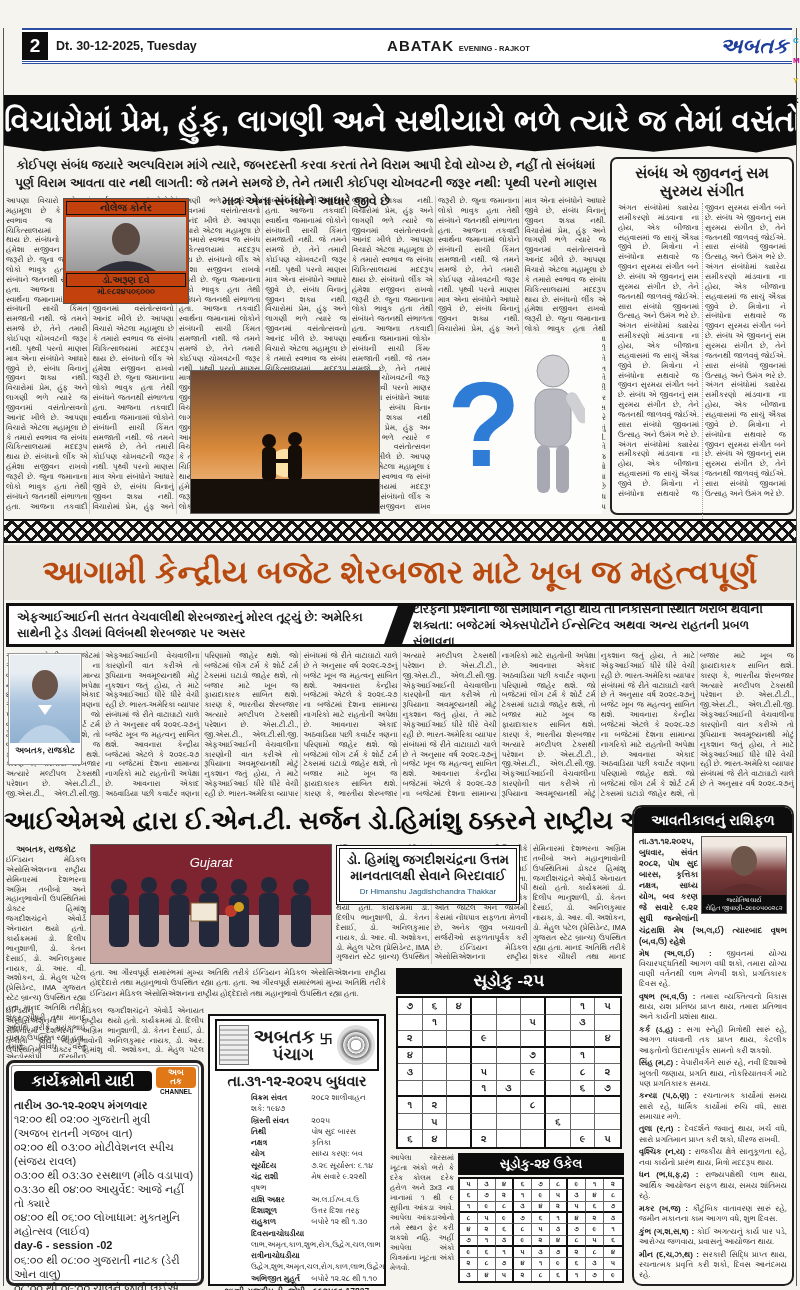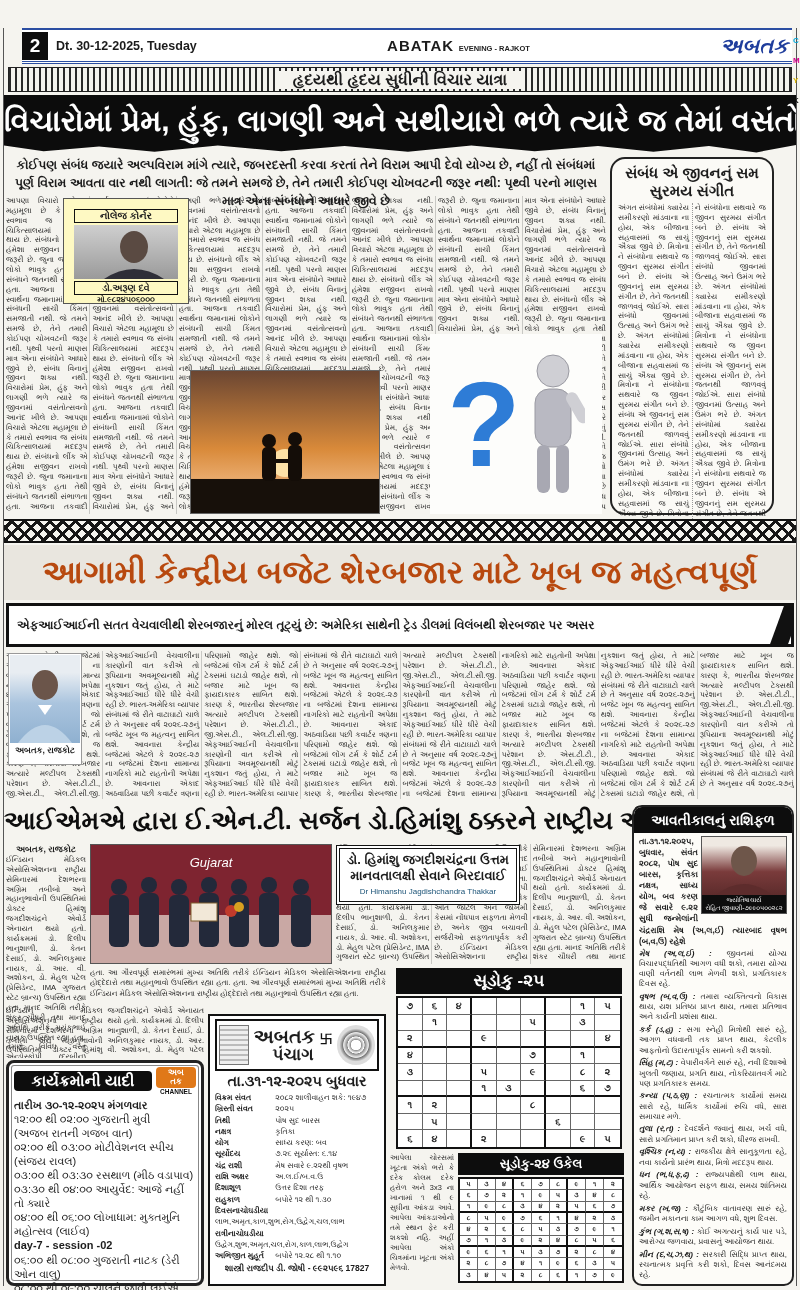--- a/index.html
+++ b/index.html
@@ -15,27 +15,27 @@
   #mast .sm{font-size:7.5px;font-weight:bold;color:#222;}
   #nlogo{color:#1f3d9c;font-weight:800;font-size:21px;font-style:italic;padding-right:4px;}
   .regmark{position:absolute;right:0;width:7px;height:10px;font-size:8px;font-weight:bold;line-height:10px;}
   
   #banner{position:absolute;top:67px;left:8px;width:784px;height:25px;border:1px solid #222;display:flex;align-items:center;background:repeating-linear-gradient(90deg,#2a2a2a 0 2px,#f5f4ef 2px 6px);}
   #banner span{margin:0 auto;background:#f5f4ef;padding:0 14px;font-weight:800;font-size:16px;white-space:nowrap;}
   
   #h1bar{position:absolute;top:95px;left:4px;width:792px;height:58px;background:#0c0c0c;color:#fff;text-align:center;font-weight:800;font-size:30px;line-height:52px;white-space:nowrap;clip-path:polygon(0 0,100% 0,100% 86%,95% 99%,89% 88%,82% 98%,75% 88%,67% 97%,59% 87%,51% 98%,43% 88%,35% 97%,27% 87%,19% 98%,12% 89%,5% 97%,0 87%);}
   #subh1{position:absolute;top:156px;left:6px;width:600px;height:38px;font-weight:bold;font-size:12.5px;text-align:center;line-height:1.45;}
   
-  #sidebox{position:absolute;top:157px;left:610px;width:164px;height:358px;border:2px solid #222;border-radius:15px;background:#fbfaf6;padding:4px 6px;}
+  #sidebox{position:absolute;top:157px;left:610px;width:184px;height:358px;border:2px solid #222;border-radius:7px;background:#fbfaf6;padding:4px 6px;}
   #sidebox h3{margin:1px 0 3px;font-size:15px;text-align:center;}
   #sidebody{column-count:2;column-gap:6px;column-rule:1px dotted #999;font-size:7.6px;line-height:1.3;text-align:justify;height:318px;overflow:hidden;}
   
   #leadbody{position:absolute;top:196px;left:6px;width:600px;height:318px;column-count:7;column-gap:5px;column-rule:1px solid #c8c8c4;font-size:7.6px;line-height:1.3;text-align:justify;overflow:hidden;}
   
-  #kcorner{position:absolute;top:198px;left:63px;width:126px;height:106px;background:#fef9c3;border:1px solid #555;padding:10px;text-align:center;}
+  #kcorner{position:absolute;top:198px;left:63px;width:126px;height:106px;background:#c2410c;border:1px solid #555;padding:2px;text-align:center;}
   #kcorner .lab{border:1px solid #111;font-weight:800;font-size:10px;margin-bottom:2px;}
   #kphoto{height:54px;background:linear-gradient(#cfcfcf,#9a9a9a);position:relative;overflow:hidden;}
   #kphoto svg{position:absolute;left:0;top:0;}
   #kcorner .nm{border:1px solid #111;font-weight:800;font-size:9.5px;margin-top:2px;}
   #kcorner .ph{font-weight:bold;font-size:8px;}
   
   #sunset{position:absolute;top:370px;left:190px;width:190px;height:144px;border:1px solid #666;}
   
   #qfig{position:absolute;top:334px;left:430px;width:172px;height:180px;background:#fdfdfb;display:flex;align-items:center;justify-content:center;}
   #qmark{font-size:120px;font-weight:800;color:#2e7cd6;line-height:1;margin-right:2px;}
@@ -82,33 +82,33 @@
   
   #panch{position:absolute;top:1014px;left:208px;width:178px;height:272px;border:2px solid #111;background:#fff;padding:3px 5px;}
   #plogo{border:2px solid #111;display:flex;align-items:center;height:52px;padding:2px;}
   #plogo .ic1{width:30px;height:40px;border:1px solid #777;background:repeating-linear-gradient(#eee 0 3px,#bbb 3px 5px);}
   #plogo .mid{flex:1;text-align:center;font-weight:800;line-height:1;}
   #plogo .mid .l1{font-size:19px;}
   #plogo .mid .l2{font-size:17px;}
   #plogo .sw{color:#111;font-size:12px;}
   #plogo .ic2{width:38px;height:40px;border-radius:50%;background:radial-gradient(circle,#fff 18%,#999 20%,#fff 30%,#888 32%,#eee 45%,#777 48%,#ddd 60%);}
   #pdate{font-weight:800;font-size:14.5px;text-align:center;margin:2px 0;}
-  #prows{font-size:7.8px;line-height:1.45;}
+  #prows{font-size:7.8px;line-height:1.45;margin-left:36px;}
   #prows .lab{font-weight:800;display:inline-block;min-width:58px;}
   #pfoot{font-weight:800;font-size:8.5px;text-align:center;margin-top:2px;}
   
   #horo{position:absolute;top:805px;left:632px;width:162px;height:481px;border:2px solid #222;border-radius:10px;background:#fdfcf8;overflow:hidden;}
   #horoh{height:26px;font-size:14px;line-height:26px;border-radius:7px 7px 0 0;}
   #horobody{padding:3px 5px;}
   #horointro{font-weight:800;font-size:8.2px;line-height:1.35;text-align:justify;margin-bottom:2px;}
   #astro{float:right;width:86px;margin:0 0 2px 3px;border:1px solid #555;background:#fff;}
   #astro .img{height:58px;background:linear-gradient(#efe9e2 15%,#7a3b3b 60%,#5d2c2c);position:relative;overflow:hidden;}
   #astro .lab{background:#0d0d0d;color:#fff;font-size:6.3px;text-align:center;line-height:1.3;padding:1px 0;}
   .sign{font-size:7.8px;line-height:1.3;text-align:justify;margin-bottom:2.5px;}
-  .sign b{font-size:8px;font-style:italic;}
+  .sign b{font-size:8px;}
 </style>
 </head>
 <body>
 
 <div id="page">
   <div class="edge" style="left:3px;"></div>
   <div class="edge" style="left:796px;"></div>
   <div class="regmark" style="top:36px;color:#00a7d8;">C</div>
   <div class="regmark" style="top:56px;color:#d8008f;">M</div>
   <div class="regmark" style="top:76px;color:#d8b400;">Y</div>
@@ -117,23 +117,20 @@
   <div id="hdr">
     <div id="pgnum">2</div>
     <div id="hdate">Dt. 30-12-2025, Tuesday</div>
     <div id="mast">
       <span class="big">ABATAK</span>
       <span class="sm">EVENING - RAJKOT</span>
     </div>
     <div id="nlogo">અબતક</div>
   </div>
 
-  <div id="banner">
-    <span>હૃદયથી હૃદય સુધીની વિચાર યાત્રા</span>
-  </div>
 
   <div id="h1bar">વિચારોમાં પ્રેમ, હુંફ, લાગણી અને સથીયારો ભળે ત્યારે જ તેમાં વસંતોત્સવનો આનંદ ખીલે</div>
   <div id="subh1">કોઈપણ સંબંધ જયારે અલ્પવિરામ માંગે ત્યારે, જબરદસ્તી કરવા કરતાં તેને વિરામ આપી દેવો યોગ્ય છે, નહીં તો સંબંધમાં પૂર્ણ વિરામ આવતા વાર નથી લાગતી: જે તમને સમજે છે, તેને તમારી કોઈપણ ચોખવટની જરૂર નથી: પૃથ્વી પરનો માણસ માત્ર એના સંબંધોને આધારે જીવે છે</div>
 
   <div id="leadbody">આપણા વિચારો એટલા મહામૂલા છે કે તમારો સ્વભાવ જ સંબંધ ચિકિત્સાલયમાં મદદરૂપ થાય છે. સંબંધનો લીંક એ હંમેશા સજીવન રાખવો જરૂરી છે. જુના જમાનાના લોકો ભાવુક હતા તેથી સંબંધને જતનથી સંભાળતા હતા. આજના તકવાદી સ્વાર્થના જમાનામાં લોકોને સંબંધની સાચી કિંમત સમજાતી નથી. જે તમને સમજે છે, તેને તમારી કોઈપણ ચોખવટની જરૂર નથી. પૃથ્વી પરનો માણસ માત્ર એના સંબંધોને આધારે જીવે છે, સંબંધ વિનાનું જીવન શક્ય નથી. વિચારોમાં પ્રેમ, હુંફ અને લાગણી ભળે ત્યારે જ જીવનમાં વસંતોત્સવનો આનંદ ખીલે છે. આપણા વિચારો એટલા મહામૂલા છે કે તમારો સ્વભાવ જ સંબંધ ચિકિત્સાલયમાં મદદરૂપ થાય છે. સંબંધનો લીંક એ હંમેશા સજીવન રાખવો જરૂરી છે. જુના જમાનાના લોકો ભાવુક હતા તેથી સંબંધને જતનથી સંભાળતા હતા. આજના તકવાદી સ્વાર્થના જમાનામાં લોકોને સંબંધની સાચી કિંમત સમજાતી નથી. જે તમને સમજે છે, તેને તમારી કોઈપણ ચોખવટની જરૂર નથી. પૃથ્વી પરનો માણસ માત્ર એના સંબંધોને આધારે જીવે છે, સંબંધ વિનાનું જીવન શક્ય નથી. વિચારોમાં પ્રેમ, હુંફ અને લાગણી ભળે ત્યારે જ જીવનમાં વસંતોત્સવનો આનંદ ખીલે છે. આપણા વિચારો એટલા મહામૂલા છે કે તમારો સ્વભાવ જ સંબંધ ચિકિત્સાલયમાં મદદરૂપ થાય છે. સંબંધનો લીંક એ હંમેશા સજીવન રાખવો જરૂરી છે. જુના જમાનાના લોકો ભાવુક હતા તેથી સંબંધને જતનથી સંભાળતા હતા. આજના તકવાદી સ્વાર્થના જમાનામાં લોકોને સંબંધની સાચી કિંમત સમજાતી નથી. જે તમને સમજે છે, તેને તમારી કોઈપણ ચોખવટની જરૂર નથી. પૃથ્વી પરનો માણસ માત્ર એના સંબંધોને આધારે જીવે છે, સંબંધ વિનાનું જીવન શક્ય નથી. વિચારોમાં પ્રેમ, હુંફ અને લાગણી ભળે ત્યારે જ જીવનમાં વસંતોત્સવનો આનંદ ખીલે છે. આપણા વિચારો એટલા મહામૂલા છે કે તમારો સ્વભાવ જ સંબંધ ચિકિત્સાલયમાં મદદરૂપ થાય છે. સંબંધનો લીંક એ હંમેશા સજીવન રાખવો જરૂરી છે. જુના જમાનાના લોકો ભાવુક હતા તેથી સંબંધને જતનથી સંભાળતા હતા. આજના તકવાદી સ્વાર્થના જમાનામાં લોકોને સંબંધની સાચી કિંમત સમજાતી નથી. જે તમને સમજે છે, તેને તમારી કોઈપણ ચોખવટની જરૂર નથી. પૃથ્વી પરનો માણસ માત્ર એના સંબંધોને આધારે જીવે છે, સંબંધ વિનાનું જીવન શક્ય નથી. વિચારોમાં પ્રેમ, હુંફ અને લાગણી ભળે ત્યારે જ જીવનમાં વસંતોત્સવનો આનંદ ખીલે છે. આપણા વિચારો એટલા મહામૂલા છે કે તમારો સ્વભાવ જ સંબંધ ચિકિત્સાલયમાં મદદરૂપ થાય છે. સંબંધનો લીંક એ હંમેશા સજીવન રાખવો જરૂરી છે. જુના જમાનાના લોકો ભાવુક હતા તેથી સંબંધને જતનથી સંભાળતા હતા. આજના તકવાદી સ્વાર્થના જમાનામાં લોકોને સંબંધની સાચી કિંમત સમજાતી નથી. જે તમને સમજે છે, તેને તમારી કોઈપણ ચોખવટની જરૂર નથી. પૃથ્વી પરનો માણસ માત્ર એના સંબંધોને આધારે જીવે છે, સંબંધ વિનાનું જીવન શક્ય નથી. વિચારોમાં પ્રેમ, હુંફ અને લાગણી ભળે ત્યારે જ જીવનમાં વસંતોત્સવનો આનંદ ખીલે છે. આપણા વિચારો એટલા મહામૂલા છે કે તમારો સ્વભાવ જ સંબંધ ચિકિત્સાલયમાં મદદરૂપ થાય છે. સંબંધનો લીંક એ હંમેશા સજીવન રાખવો જરૂરી છે. જુના જમાનાના લોકો ભાવુક હતા તેથી સંબંધને જતનથી સંભાળતા હતા. આજના તકવાદી સ્વાર્થના જમાનામાં લોકોને સંબંધની સાચી કિંમત સમજાતી નથી. જે તમને સમજે છે, તેને તમારી કોઈપણ ચોખવટની જરૂર નથી. પૃથ્વી પરનો માણસ માત્ર એના સંબંધોને આધારે જીવે છે, સંબંધ વિનાનું જીવન શક્ય નથી. વિચારોમાં પ્રેમ, હુંફ અને લાગણી ભળે ત્યારે જ જીવનમાં વસંતોત્સવનો આનંદ ખીલે છે. આપણા વિચારો એટલા મહામૂલા છે કે તમારો સ્વભાવ જ સંબંધ ચિકિત્સાલયમાં મદદરૂપ થાય છે. સંબંધનો લીંક એ હંમેશા સજીવન રાખવો જરૂરી છે. જુના જમાનાના લોકો ભાવુક હતા તેથી સંબંધને જતનથી સંભાળતા હતા. આજના તકવાદી સ્વાર્થના જમાનામાં લોકોને સંબંધની સાચી કિંમત સમજાતી નથી. જે તમને સમજે છે, તેને તમારી કોઈપણ ચોખવટની જરૂર નથી. પૃથ્વી પરનો માણસ માત્ર એના સંબંધોને આધારે જીવે છે, સંબંધ વિનાનું જીવન શક્ય નથી. વિચારોમાં પ્રેમ, હુંફ અને લાગણી ભળે ત્યારે જ જીવનમાં વસંતોત્સવનો આનંદ ખીલે છે. આપણા વિચારો એટલા મહામૂલા છે કે તમારો સ્વભાવ જ સંબંધ ચિકિત્સાલયમાં મદદરૂપ થાય છે. સંબંધનો લીંક એ હંમેશા સજીવન રાખવો જરૂરી છે. જુના જમાનાના લોકો ભાવુક હતા તેથી સંબંધને જતનથી સંભાળતા હતા. આજના તકવાદી સ્વાર્થના જમાનામાં લોકોને સંબંધની સાચી કિંમત સમજાતી નથી. જે તમને સમજે છે, તેને તમારી કોઈપણ ચોખવટની જરૂર નથી. પૃથ્વી પરનો માણસ માત્ર એના સંબંધોને આધારે જીવે છે, સંબંધ વિનાનું જીવન શક્ય નથી. વિચારોમાં પ્રેમ, હુંફ અને લાગણી ભળે ત્યારે જ જીવનમાં વસંતોત્સવનો આનંદ ખીલે છે. આપણા વિચારો એટલા મહામૂલા છે કે તમારો સ્વભાવ જ સંબંધ ચિકિત્સાલયમાં મદદરૂપ થાય છે. સંબંધનો લીંક એ હંમેશા સજીવન રાખવો જરૂરી છે. જુના જમાનાના લોકો ભાવુક હતા તેથી સંબંધને જતનથી સંભાળતા હતા. આજના તકવાદી સ્વાર્થના જમાનામાં લોકોને સંબંધની સાચી કિંમત સમજાતી નથી. જે તમને સમજે છે, તેને તમારી કોઈપણ ચોખવટની જરૂર નથી. પૃથ્વી પરનો માણસ માત્ર એના સંબંધોને આધારે જીવે છે, સંબંધ વિનાનું જીવન શક્ય નથી. વિચારોમાં પ્રેમ, હુંફ અને લાગણી ભળે ત્યારે જ જીવનમાં વસંતોત્સવનો આનંદ ખીલે છે. આપણા વિચારો એટલા મહામૂલા છે કે તમારો સ્વભાવ જ સંબંધ ચિકિત્સાલયમાં મદદરૂપ થાય છે. સંબંધનો લીંક એ હંમેશા સજીવન રાખવો જરૂરી છે. જુના જમાનાના લોકો ભાવુક હતા તેથી સંબંધને જતનથી સંભાળતા હતા. આજના તકવાદી સ્વાર્થના જમાનામાં લોકોને સંબંધની સાચી કિંમત સમજાતી નથી. જે તમને સમજે છે, તેને તમારી કોઈપણ ચોખવટની જરૂર નથી. પૃથ્વી પરનો માણસ માત્ર એના સંબંધોને આધારે જીવે છે, સંબંધ વિનાનું જીવન શક્ય નથી. વિચારોમાં પ્રેમ, હુંફ અને લાગણી ભળે ત્યારે જ જીવનમાં વસંતોત્સવનો આનંદ ખીલે છે. આપણા વિચારો એટલા મહામૂલા છે કે તમારો સ્વભાવ જ સંબંધ ચિકિત્સાલયમાં મદદરૂપ થાય છે. સંબંધનો લીંક એ હંમેશા સજીવન રાખવો જરૂરી છે. જુના જમાનાના લોકો ભાવુક હતા તેથી સંબંધને જતનથી સંભાળતા હતા. આજના તકવાદી સ્વાર્થના જમાનામાં લોકોને સંબંધની સાચી કિંમત સમજાતી નથી. જે તમને સમજે છે, તેને તમારી કોઈપણ ચોખવટની જરૂર નથી. પૃથ્વી પરનો માણસ માત્ર એના સંબંધોને આધારે જીવે છે, સંબંધ વિનાનું જીવન શક્ય નથી. વિચારોમાં પ્રેમ, હુંફ અને લાગણી ભળે ત્યારે જ જીવનમાં વસંતોત્સવનો આનંદ ખીલે છે. આપણા વિચારો એટલા મહામૂલા છે કે તમારો સ્વભાવ જ સંબંધ ચિકિત્સાલયમાં મદદરૂપ થાય છે. સંબંધનો લીંક એ હંમેશા સજીવન રાખવો જરૂરી છે. જુના જમાનાના લોકો ભાવુક હતા તેથી સંબંધને જતનથી સંભાળતા હતા. આજના તકવાદી સ્વાર્થના જમાનામાં લોકોને સંબંધની સાચી કિંમત સમજાતી નથી. જે તમને સમજે છે, તેને તમારી કોઈપણ ચોખવટની જરૂર નથી. પૃથ્વી પરનો માણસ માત્ર એના સંબંધોને આધારે જીવે છે, સંબંધ વિનાનું જીવન શક્ય નથી. વિચારોમાં પ્રેમ, હુંફ અને લાગણી ભળે ત્યારે જ જીવનમાં વસંતોત્સવનો આનંદ ખીલે છે. આપણા વિચારો એટલા મહામૂલા છે કે તમારો સ્વભાવ જ સંબંધ ચિકિત્સાલયમાં મદદરૂપ થાય છે. સંબંધનો લીંક એ હંમેશા સજીવન રાખવો જરૂરી છે. જુના જમાનાના લોકો ભાવુક હતા તેથી સંબંધને જતનથી સંભાળતા હતા. આજના તકવાદી સ્વાર્થના જમાનામાં લોકોને સંબંધની સાચી કિંમત સમજાતી નથી. જે તમને સમજે છે, તેને તમારી કોઈપણ ચોખવટની જરૂર નથી. પૃથ્વી પરનો માણસ માત્ર એના સંબંધોને આધારે જીવે છે, સંબંધ વિનાનું જીવન શક્ય નથી. વિચારોમાં પ્રેમ, હુંફ અને લાગણી ભળે ત્યારે જ જીવનમાં વસંતોત્સવનો આનંદ ખીલે છે. આપણા વિચારો એટલા મહામૂલા છે કે તમારો સ્વભાવ જ સંબંધ ચિકિત્સાલયમાં મદદરૂપ થાય છે. સંબંધનો લીંક એ હંમેશા સજીવન રાખવો જરૂરી છે. જુના જમાનાના લોકો ભાવુક હતા તેથી સંબંધને જતનથી સંભાળતા હતા. આજના તકવાદી સ્વાર્થના જમાનામાં લોકોને સંબંધની સાચી કિંમત સમજાતી નથી. જે તમને સમજે છે, તેને તમારી કોઈપણ ચોખવટની જરૂર નથી. પૃથ્વી પરનો માણસ માત્ર એના સંબંધોને આધારે જીવે છે, સંબંધ વિનાનું જીવન શક્ય નથી. વિચારોમાં પ્રેમ, હુંફ અને લાગણી ભળે ત્યારે જ જીવનમાં વસંતોત્સવનો આનંદ ખીલે છે.</div>
 
   <div id="kcorner">
     <div class="lab">નોલેજ કોર્નર</div>
     <div id="kphoto">
       <svg width="120" height="54" viewBox="0 0 120 54">
@@ -181,20 +178,21 @@
     <h3>સંબંધ એ જીવનનું સમ સુરમય સંગીત</h3>
     <div id="sidebody">અંગત સંબંધોમાં ક્યારેય સમીકરણો માંડવાના ના હોય, એક બીજાના સહવાસમાં જ સાચું ઐક્ય જીવે છે. મિત્રોના ને સંબંધોના સથવારે જ જીવન સુરમય સંગીત બને છે. સંબંધ એ જીવનનું સમ સુરમય સંગીત છે, તેને જતનથી જાળવવું જોઈએ. સારા સંબંધો જીવનમાં ઉત્સાહ અને ઉમંગ ભરે છે. અંગત સંબંધોમાં ક્યારેય સમીકરણો માંડવાના ના હોય, એક બીજાના સહવાસમાં જ સાચું ઐક્ય જીવે છે. મિત્રોના ને સંબંધોના સથવારે જ જીવન સુરમય સંગીત બને છે. સંબંધ એ જીવનનું સમ સુરમય સંગીત છે, તેને જતનથી જાળવવું જોઈએ. સારા સંબંધો જીવનમાં ઉત્સાહ અને ઉમંગ ભરે છે. અંગત સંબંધોમાં ક્યારેય સમીકરણો માંડવાના ના હોય, એક બીજાના સહવાસમાં જ સાચું ઐક્ય જીવે છે. મિત્રોના ને સંબંધોના સથવારે જ જીવન સુરમય સંગીત બને છે. સંબંધ એ જીવનનું સમ સુરમય સંગીત છે, તેને જતનથી જાળવવું જોઈએ. સારા સંબંધો જીવનમાં ઉત્સાહ અને ઉમંગ ભરે છે. અંગત સંબંધોમાં ક્યારેય સમીકરણો માંડવાના ના હોય, એક બીજાના સહવાસમાં જ સાચું ઐક્ય જીવે છે. મિત્રોના ને સંબંધોના સથવારે જ જીવન સુરમય સંગીત બને છે. સંબંધ એ જીવનનું સમ સુરમય સંગીત છે, તેને જતનથી જાળવવું જોઈએ. સારા સંબંધો જીવનમાં ઉત્સાહ અને ઉમંગ ભરે છે. અંગત સંબંધોમાં ક્યારેય સમીકરણો માંડવાના ના હોય, એક બીજાના સહવાસમાં જ સાચું ઐક્ય જીવે છે. મિત્રોના ને સંબંધોના સથવારે જ જીવન સુરમય સંગીત બને છે. સંબંધ એ જીવનનું સમ સુરમય સંગીત છે, તેને જતનથી જાળવવું જોઈએ. સારા સંબંધો જીવનમાં ઉત્સાહ અને ઉમંગ ભરે છે.</div>
   </div>
 
   <div id="lat"></div>
 
   <div id="h2bar">આગામી કેન્દ્રીય બજેટ શેરબજાર માટે ખૂબ જ મહત્વપૂર્ણ</div>
   <div id="subh2">
     <div class="cell">એફઆઈઆઈની સતત વેચવાલીથી શેરબજારનું મોરલ તૂટ્યું છે: અમેરિકા સાથેની ટ્રેડ ડીલમાં વિલંબથી શેરબજાર પર અસર</div>
     <div class="diag"></div>
+    <div class="cell">ટેરિફના પ્રશ્નોનો જો સમાધાન નહીં થાય તો નિકાસની સ્થિતિ ખરાબ થવાની શક્યતા: બજેટમાં એક્સપોર્ટોને ઈન્સેન્ટિવ અથવા અન્ય રાહતની પ્રબળ સંભાવના</div>
   </div>
   <div id="budgetbody">આવનારા કેન્દ્રીય બજેટમાં એટલે કે ૨૦૨૬-૨૭ ના બજેટમાં દેશના સામાન્ય નાગરિકો માટે રાહતોની અપેક્ષા છે. આવનારા એકાદ અઠવાડિયા પછી કવાર્ટર ત્રણના પરિણામો જાહેર થશે. જો બજેટમાં લોંગ ટર્મ કે શોર્ટ ટર્મ ટેક્સમાં ઘટાડો જાહેર થશે, તો બજાર માટે ખૂબ જ ફાયદાકારક સાબિત થશે. કારણ કે, ભારતીય શેરબજાર અત્યારે મલ્ટીપલ ટેક્સથી પરેશાન છે. એસ.ટી.ટી., જી.એસ.ટી., એલ.ટી.સી.જી. એફઆઈઆઈની વેચવાલીના કારણોની વાત કરીએ તો રૂપિયાના અવમૂલ્યનથી મોટું નુકશાન જતું હોય, તે માટે એફઆઈઆઈ ધીરે ધીરે વેચી રહી છે. ભારત-અમેરિકા વ્યાપાર સંબંધમાં જે રીતે વાટાઘાટો ચાલે છે તે અનુસાર વર્ષ ૨૦૨૬-૨૭નું બજેટ ખૂબ જ મહત્વનુ સાબિત થશે. આવનારા કેન્દ્રીય બજેટમાં એટલે કે ૨૦૨૬-૨૭ ના બજેટમાં દેશના સામાન્ય નાગરિકો માટે રાહતોની અપેક્ષા છે. આવનારા એકાદ અઠવાડિયા પછી કવાર્ટર ત્રણના પરિણામો જાહેર થશે. જો બજેટમાં લોંગ ટર્મ કે શોર્ટ ટર્મ ટેક્સમાં ઘટાડો જાહેર થશે, તો બજાર માટે ખૂબ જ ફાયદાકારક સાબિત થશે. કારણ કે, ભારતીય શેરબજાર અત્યારે મલ્ટીપલ ટેક્સથી પરેશાન છે. એસ.ટી.ટી., જી.એસ.ટી., એલ.ટી.સી.જી. એફઆઈઆઈની વેચવાલીના કારણોની વાત કરીએ તો રૂપિયાના અવમૂલ્યનથી મોટું નુકશાન જતું હોય, તે માટે એફઆઈઆઈ ધીરે ધીરે વેચી રહી છે. ભારત-અમેરિકા વ્યાપાર સંબંધમાં જે રીતે વાટાઘાટો ચાલે છે તે અનુસાર વર્ષ ૨૦૨૬-૨૭નું બજેટ ખૂબ જ મહત્વનુ સાબિત થશે. આવનારા કેન્દ્રીય બજેટમાં એટલે કે ૨૦૨૬-૨૭ ના બજેટમાં દેશના સામાન્ય નાગરિકો માટે રાહતોની અપેક્ષા છે. આવનારા એકાદ અઠવાડિયા પછી કવાર્ટર ત્રણના પરિણામો જાહેર થશે. જો બજેટમાં લોંગ ટર્મ કે શોર્ટ ટર્મ ટેક્સમાં ઘટાડો જાહેર થશે, તો બજાર માટે ખૂબ જ ફાયદાકારક સાબિત થશે. કારણ કે, ભારતીય શેરબજાર અત્યારે મલ્ટીપલ ટેક્સથી પરેશાન છે. એસ.ટી.ટી., જી.એસ.ટી., એલ.ટી.સી.જી. એફઆઈઆઈની વેચવાલીના કારણોની વાત કરીએ તો રૂપિયાના અવમૂલ્યનથી મોટું નુકશાન જતું હોય, તે માટે એફઆઈઆઈ ધીરે ધીરે વેચી રહી છે. ભારત-અમેરિકા વ્યાપાર સંબંધમાં જે રીતે વાટાઘાટો ચાલે છે તે અનુસાર વર્ષ ૨૦૨૬-૨૭નું બજેટ ખૂબ જ મહત્વનુ સાબિત થશે. આવનારા કેન્દ્રીય બજેટમાં એટલે કે ૨૦૨૬-૨૭ ના બજેટમાં દેશના સામાન્ય નાગરિકો માટે રાહતોની અપેક્ષા છે. આવનારા એકાદ અઠવાડિયા પછી કવાર્ટર ત્રણના પરિણામો જાહેર થશે. જો બજેટમાં લોંગ ટર્મ કે શોર્ટ ટર્મ ટેક્સમાં ઘટાડો જાહેર થશે, તો બજાર માટે ખૂબ જ ફાયદાકારક સાબિત થશે. કારણ કે, ભારતીય શેરબજાર અત્યારે મલ્ટીપલ ટેક્સથી પરેશાન છે. એસ.ટી.ટી., જી.એસ.ટી., એલ.ટી.સી.જી. એફઆઈઆઈની વેચવાલીના કારણોની વાત કરીએ તો રૂપિયાના અવમૂલ્યનથી મોટું નુકશાન જતું હોય, તે માટે એફઆઈઆઈ ધીરે ધીરે વેચી રહી છે. ભારત-અમેરિકા વ્યાપાર સંબંધમાં જે રીતે વાટાઘાટો ચાલે છે તે અનુસાર વર્ષ ૨૦૨૬-૨૭નું બજેટ ખૂબ જ મહત્વનુ સાબિત થશે. આવનારા કેન્દ્રીય બજેટમાં એટલે કે ૨૦૨૬-૨૭ ના બજેટમાં દેશના સામાન્ય નાગરિકો માટે રાહતોની અપેક્ષા છે. આવનારા એકાદ અઠવાડિયા પછી કવાર્ટર ત્રણના પરિણામો જાહેર થશે. જો બજેટમાં લોંગ ટર્મ કે શોર્ટ ટર્મ ટેક્સમાં ઘટાડો જાહેર થશે, તો બજાર માટે ખૂબ જ ફાયદાકારક સાબિત થશે. કારણ કે, ભારતીય શેરબજાર અત્યારે મલ્ટીપલ ટેક્સથી પરેશાન છે. એસ.ટી.ટી., જી.એસ.ટી., એલ.ટી.સી.જી. એફઆઈઆઈની વેચવાલીના કારણોની વાત કરીએ તો રૂપિયાના અવમૂલ્યનથી મોટું નુકશાન જતું હોય, તે માટે એફઆઈઆઈ ધીરે ધીરે વેચી રહી છે. ભારત-અમેરિકા વ્યાપાર સંબંધમાં જે રીતે વાટાઘાટો ચાલે છે તે અનુસાર વર્ષ ૨૦૨૬-૨૭નું બજેટ ખૂબ જ મહત્વનુ સાબિત થશે.</div>
   <div id="bphoto">
     <div class="img">
       <svg width="70" height="88" viewBox="0 0 70 88">
           <ellipse cx="35" cy="30" rx="13" ry="15" fill="#6b554a"></ellipse>
           <path d="M8 88 Q35 52 62 88 Z" fill="#bcd2e6"></path>
           <path d="M28 50 L35 60 L42 50" fill="#fff"></path>
         </svg>
     </div>
@@ -419,21 +417,21 @@
       </div>
     </div>
     <div id="progitems">
         <div class="b">તારીખ ૩૦-૧૨-૨૦૨૫ મંગળવાર</div>
         <div>૧૨:૦૦ થી ૦૨:૦૦ ગુજરાતી મુવી</div>
         <div>(અજબ રાતની ગજબ વાત)</div>
         <div>૦૨:૦૦ થી ૦૩:૦૦ મોટીવેશનલ સ્પીચ (સંજય રાવલ)</div>
         <div>૦૩:૦૦ થી ૦૩:૩૦ રસથાળ (મીઠ વડાપાવ)</div>
         <div>૦૩:૩૦ થી ૦૪:૦૦ આયુર્વેદ: આજે નહીં તો ક્યારે</div>
         <div>૦૪:૦૦ થી ૦૬:૦૦ લોખાધામ: મુક્તમુનિ મહોત્સવ (લાઈવ)</div>
-        <div class="b">day-7 - session -02</div>
+        <div class="b">day-6 - session -02</div>
         <div>૦૬:૦૦ થી ૦૮:૦૦ ગુજરાતી નાટક (ડેરી ઓન વાલુ)</div>
         <div>૦૮:૦૦ થી ૦૯:૦૦ ચાલને જીવી લઈએ</div>
         <div>૦૯:૦૦ થી ૧૨:૩૦ શ્રી હનુમાન ચાલીસા પુના કથા (લાઈવ)</div>
         <div>૧૧:૩૦ થી ૧૨:૦૦ કલાકુંભ</div>
         <div class="b">તારીખ ૩૧-૧૨-૨૦૨૫ બુધવાર</div>
         <div>૦૬:૦૦ થી ૦૯:૦૦ ભાગવત કથા (પૂ.દિપાલી દીદી)</div>
         <div>૦૯:૦૦ થી ૧૨:૦૦ લોખાધામ: મુક્તમુનિ મહોત્સવ (લાઈવ)</div>
         <div class="b">day-11 - session -01</div>
       </div>
   </div>

